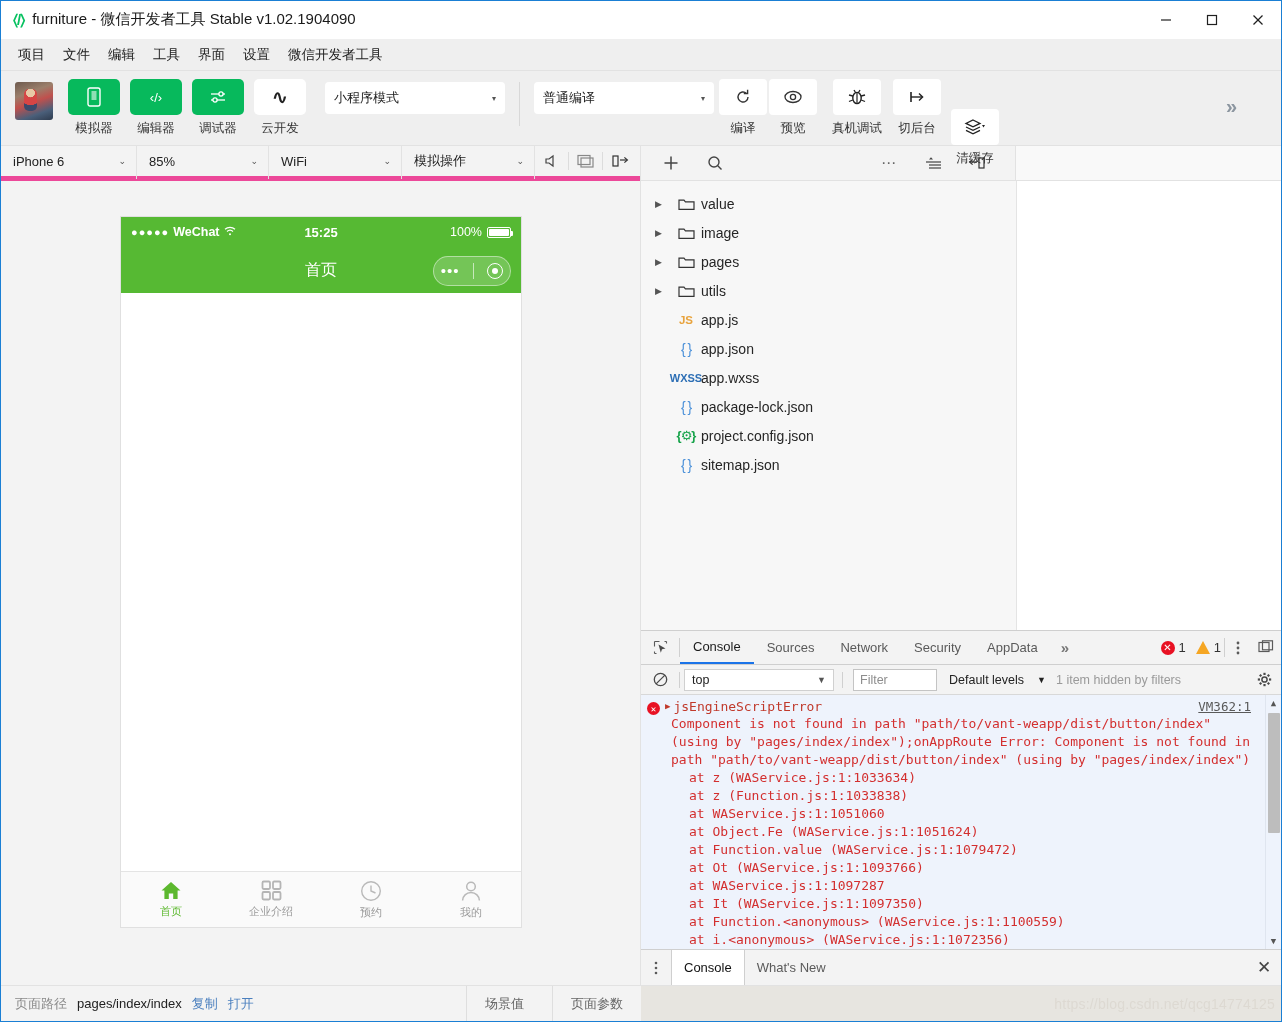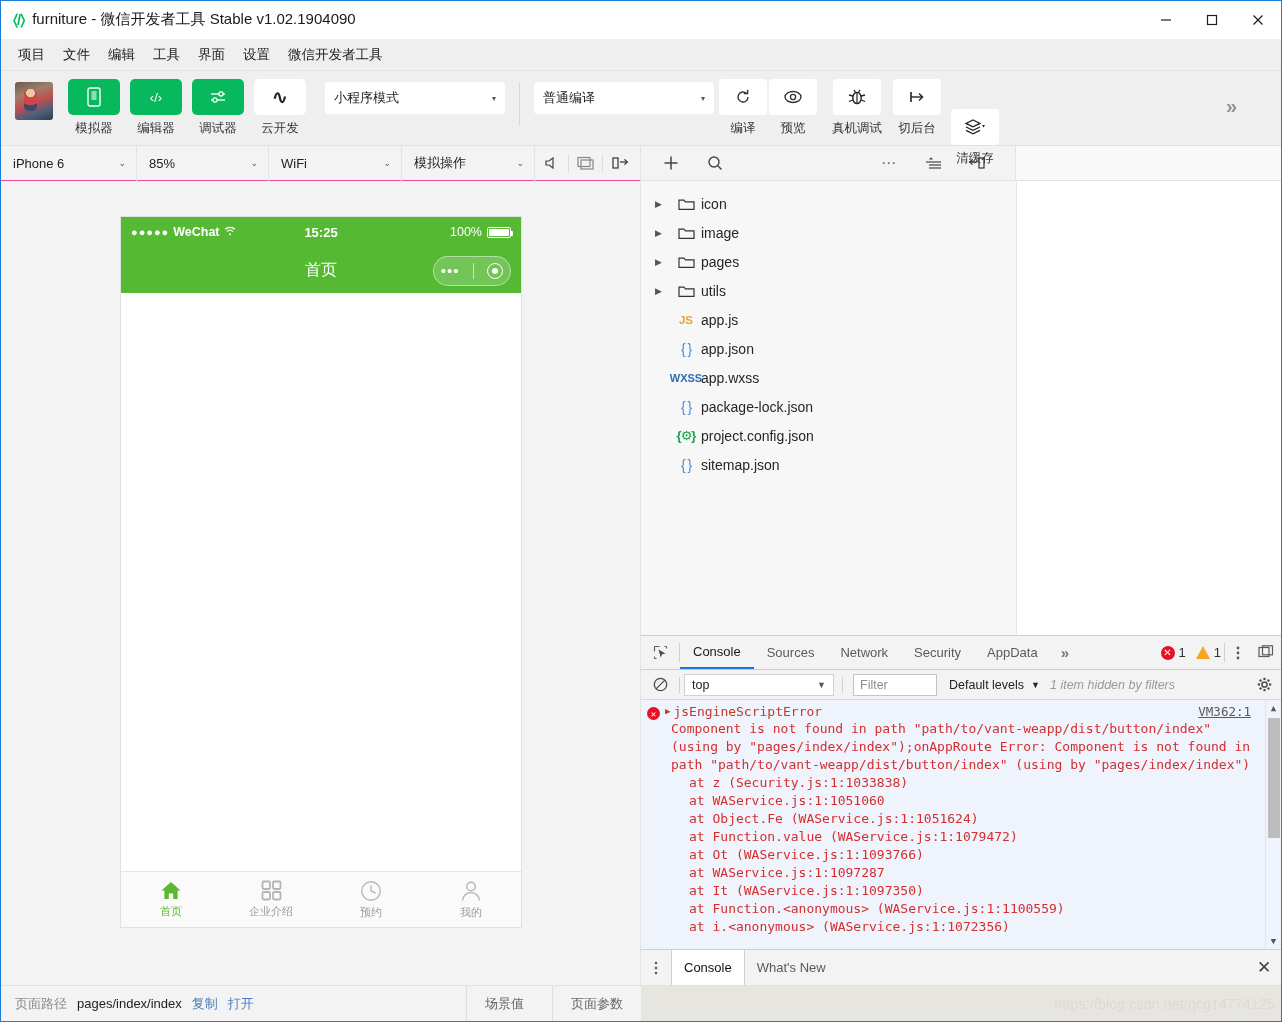--- a/index.html
+++ b/index.html
@@ -98,21 +98,21 @@
   .chevrons { position: absolute; right: 44px; top: 24px; color: #8c96a0; font-size: 20px; font-weight: 700; }
 
   
   .body { flex: 1; display: flex; min-height: 0; }
   .left-pane { width: 640px; flex: 0 0 640px; display: flex; flex-direction: column; border-right: 1px solid #e2e2e2; }
   .right-pane { flex: 1; display: flex; flex-direction: column; min-width:0; }
 
   
   .devbar {
     height: 35px; flex: 0 0 35px; background: #f3f3f3;
-    display: flex; align-items: center; border-bottom: 1px solid #ec4899;
+    display: flex; align-items: center; border-bottom: 5px solid #ec4899;
   }
   .devsel {
     height: 35px; display: flex; align-items: center; justify-content: space-between;
     padding: 0 10px 0 12px; font-size: 13px; color:#222;
     border-right: 1px solid #e2e2e2;
   }
   .devsel .caret { font-size: 9px; color:#555; margin-left: 14px; }
   .dev-icon { width: 33px; height: 35px; display:flex; align-items:center; justify-content:center; }
   .dev-sep { width:1px; height:18px; background:#dcdcdc; }
 
@@ -208,22 +208,22 @@
   .fb-ctx {
     width:150px; height:22px; background:#fff; border:1px solid #d0d0d0;
     display:flex; align-items:center; justify-content:space-between; padding:0 7px;
     font-size:12.5px; color:#222; margin-left:4px;
   }
   .fb-ctx .cv { font-size:9px; color:#555; }
   .fb-filter {
     width:84px; height:22px; background:#fff; border:1px solid #c4c4c4;
     display:flex; align-items:center; padding:0 6px; font-size:12.5px; color:#8d8d8d; margin-left:10px;
   }
-  .fb-levels { font-size:12.5px; color:#222; margin-left:12px; display:flex; align-items:center; gap:7px; }
-  .fb-hidden { font-size:12.5px; color:#9a9a9a; margin-left:10px;font-style:italic; }
+  .fb-levels { font-size:12.5px; color:#222; margin-left:12px; display:flex; align-items:center; gap:13px; }
+  .fb-hidden { font-size:12.5px; color:#9a9a9a; margin-left:10px; }
   .fb-gear { margin-left:auto; width:34px; display:flex; align-items:center; justify-content:center; color:#5a5a5a; }
 
   .dt-console { flex:1; min-height:0; background:#eef3fc; position:relative; overflow:hidden; font-family:"DejaVu Sans Mono","Liberation Mono",monospace; }
   .err-head { display:flex; align-items:flex-start; padding: 4px 4px 0 6px; }
   .err-icon { width:13px; height:13px; border-radius:50%; background:#e81123; color:#fff; font-size:9px; display:flex; align-items:center; justify-content:center; margin-top:3px; flex:0 0 13px;}
   .err-tri { color:#c0392b; font-size:9px; margin:2px 3px 0 5px; }
   .err-name { color:#c0392b; font-size:13px; }
   .err-src { margin-left:auto; margin-right:26px; font-size:12.5px; color:#5a5a5a; text-decoration:underline; }
   .err-body { padding-left: 30px; padding-right: 30px; font-size:13px; color:#d32f2f; line-height:18px; white-space:pre-wrap; word-break:break-word; }
   .err-stack { padding-left: 48px; font-size:13px; color:#d32f2f; line-height:18px; }
@@ -555,21 +555,21 @@
       <div class="tree-wrap">
         <div class="tree">
 
           <div class="tree-row">
             <span class="twisty">▶</span>
             <span class="fico">
               <svg width="17" height="14" viewBox="0 0 17 14">
                   <path d="M1 3.2h5l1.4 1.6H16v7.6H1z" fill="none" stroke="#333" stroke-width="1.2"></path>
                 </svg>
             </span>
-            <span>icon</span>
+            <span>value</span>
           </div>
 
           <div class="tree-row">
             <span class="twisty">▶</span>
             <span class="fico">
               <svg width="17" height="14" viewBox="0 0 17 14">
                   <path d="M1 3.2h5l1.4 1.6H16v7.6H1z" fill="none" stroke="#333" stroke-width="1.2"></path>
                 </svg>
             </span>
             <span>image</span>
@@ -727,21 +727,22 @@
         </div>
 
         <div class="dt-console">
           <div class="err-head">
             <span class="err-icon">✕</span>
             <span class="err-tri">▶</span>
             <span class="err-name">jsEngineScriptError</span>
             <span class="err-src">VM362:1</span>
           </div>
           <div class="err-body">Component is not found in path "path/to/vant-weapp/dist/button/index" (using by "pages/index/index");onAppRoute Error: Component is not found in path "path/to/vant-weapp/dist/button/index" (using by "pages/index/index")</div>
-          <div class="err-stack">at z (Security.js:1:1033838)</div>
+          <div class="err-stack">at z (WAService.js:1:1033634)</div>
+          <div class="err-stack">at z (Function.js:1:1033838)</div>
           <div class="err-stack">at WAService.js:1:1051060</div>
           <div class="err-stack">at Object.Fe (WAService.js:1:1051624)</div>
           <div class="err-stack">at Function.value (WAService.js:1:1079472)</div>
           <div class="err-stack">at Ot (WAService.js:1:1093766)</div>
           <div class="err-stack">at WAService.js:1:1097287</div>
           <div class="err-stack">at It (WAService.js:1:1097350)</div>
           <div class="err-stack">at Function.&lt;anonymous&gt; (WAService.js:1:1100559)</div>
           <div class="err-stack">at i.&lt;anonymous&gt; (WAService.js:1:1072356)</div>
 
           <div class="dt-scroll">

